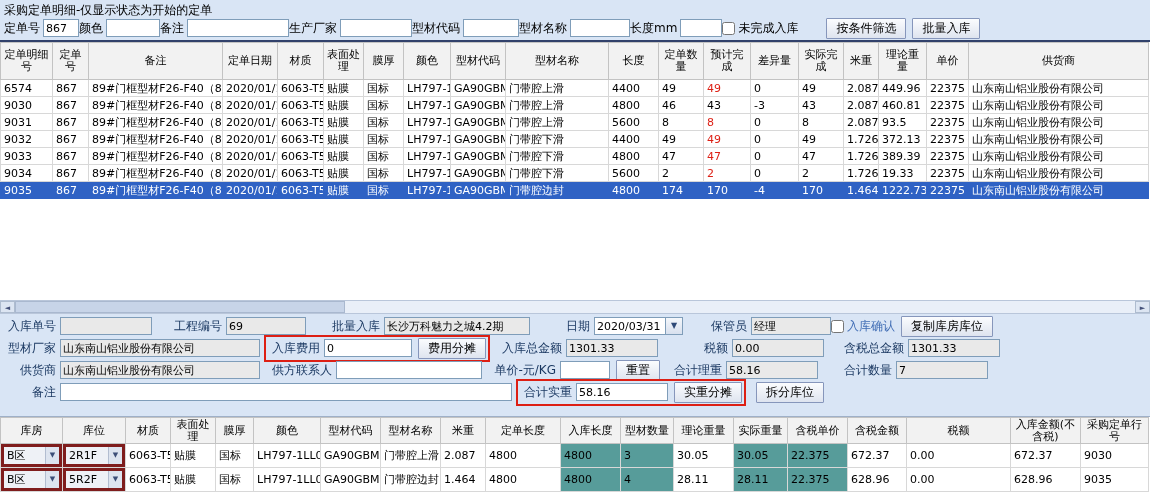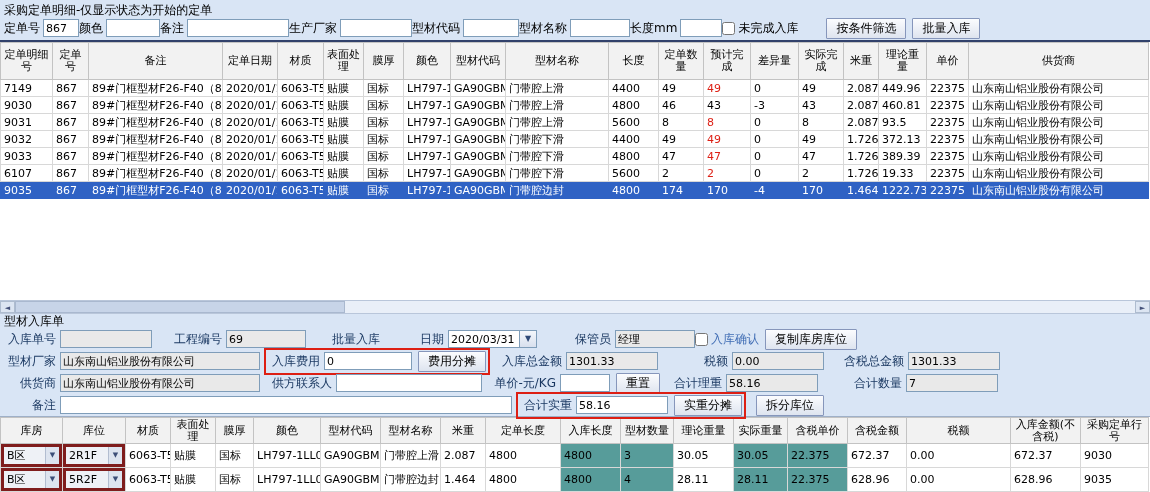--- a/index.html
+++ b/index.html
@@ -13,21 +13,21 @@
     font-family:"DejaVu Sans","Liberation Sans",sans-serif;font-size:11px;color:#000;
   }
   
   #titlebar{height:16px;padding:2px 4px 0;font-size:12px;white-space:nowrap;}
   #filterbar{height:24px;display:flex;align-items:center;padding:0 4px;white-space:nowrap;}
   #filterbar label{margin:0 3px 0 0;font-size:12px;}
   .tb{height:18px;border:1px solid var(--inbrd);background:#fff;font:11px "DejaVu Sans",sans-serif;padding:0 2px;}
   .ro{background:#e9e9e9;}
   .btn{height:21px;padding:0 9px;font:12px "DejaVu Sans",sans-serif;color:#000;
        background:linear-gradient(#fbfcfe,#dee4ef);border:1px solid #8696bb;border-radius:1px;cursor:default;}
-  .ml6{margin-left:6px}.ml10{margin-left:10px}.ml14{margin-left:14px}.ml22{margin-left:32px}.ml30{margin-left:30px}
+  .ml6{margin-left:6px}.ml10{margin-left:10px}.ml14{margin-left:14px}.ml22{margin-left:22px}.ml30{margin-left:30px}
   .cbx{width:13px;height:13px;margin:0 3px 0 0;vertical-align:-2px;}
   
   table{border-collapse:collapse;table-layout:fixed;}
   th{background:#f2f2f2;border:1px solid #c3c3c3;font-weight:normal;font-size:11px;
      padding:0 2px;line-height:12px;text-align:center;overflow:hidden;}
   td{border:1px solid #d8d8d8;padding:0 3px;white-space:nowrap;overflow:hidden;font-size:11px;}
   #order-wrap{height:260px;background:#fff;border-top:2px solid #31416b;overflow:hidden;}
   #order-table{width:1148px;}
   #order-table th{height:37px;}
   #order-table td{height:17px;}
@@ -127,21 +127,21 @@
           <th>差异量</th>
           <th>实际完成</th>
           <th>米重</th>
           <th>理论重量</th>
           <th>单价</th>
           <th>供货商</th>
         </tr>
       </thead>
     <tbody id="order-tbody">
         <tr>
-          <td>7149</td>
+          <td>6574</td>
           <td>867</td>
           <td>89#门框型材F26-F40（866+867）</td>
           <td>2020/01/13</td>
           <td>6063-T5</td>
           <td>贴膜</td>
           <td>国标</td>
           <td>LH797-1LL0</td>
           <td>GA90GBM03</td>
           <td>门带腔上滑</td>
           <td>4400</td>
@@ -232,21 +232,21 @@
           <td>47</td>
           <td class="red">47</td>
           <td>0</td>
           <td>47</td>
           <td>1.726</td>
           <td>389.39</td>
           <td>22375</td>
           <td>山东南山铝业股份有限公司</td>
         </tr>
         <tr>
-          <td>6107</td>
+          <td>9034</td>
           <td>867</td>
           <td>89#门框型材F26-F40（866+867）</td>
           <td>2020/01/13</td>
           <td>6063-T5</td>
           <td>贴膜</td>
           <td>国标</td>
           <td>LH797-1LL0</td>
           <td>GA90GBM04</td>
           <td>门带腔下滑</td>
           <td>5600</td>
@@ -285,28 +285,28 @@
 </div>
 
 <div id="hscroll">
   <div class="sar">◄</div>
   <div id="hthumb"></div>
   <div id="htrack"></div>
   <div class="sar">►</div>
 </div>
 
 <div id="panel">
-  <div id="entry-title">型材入库单</div>
 
   <div class="prow">
     <label class="lb50">入库单号</label>
     <input class="tb ro" style="width: 92px;" value="">
     <label class="lb60 ml10">工程编号</label>
     <input class="tb ro" style="width: 80px;" value="69">
     <label class="lb60 ml14">批量入库</label>
+    <input class="tb ro" style="width: 146px;" value="长沙万科魅力之城4.2期">
     <label class="ml30" style="width:30px">日期</label>
     <input class="tb" style="width: 72px;" value="2020/03/31">
     <span class="ddbtn">▼</span>
     <label class="ml22" style="width:42px">保管员</label>
     <input class="tb ro" style="width: 80px;" value="经理">
     <input type="checkbox" class="cbx ml14" style="">
     <span class="cblabel">入库确认</span>
     <button class="btn ml6">复制库房库位</button>
   </div>
 

